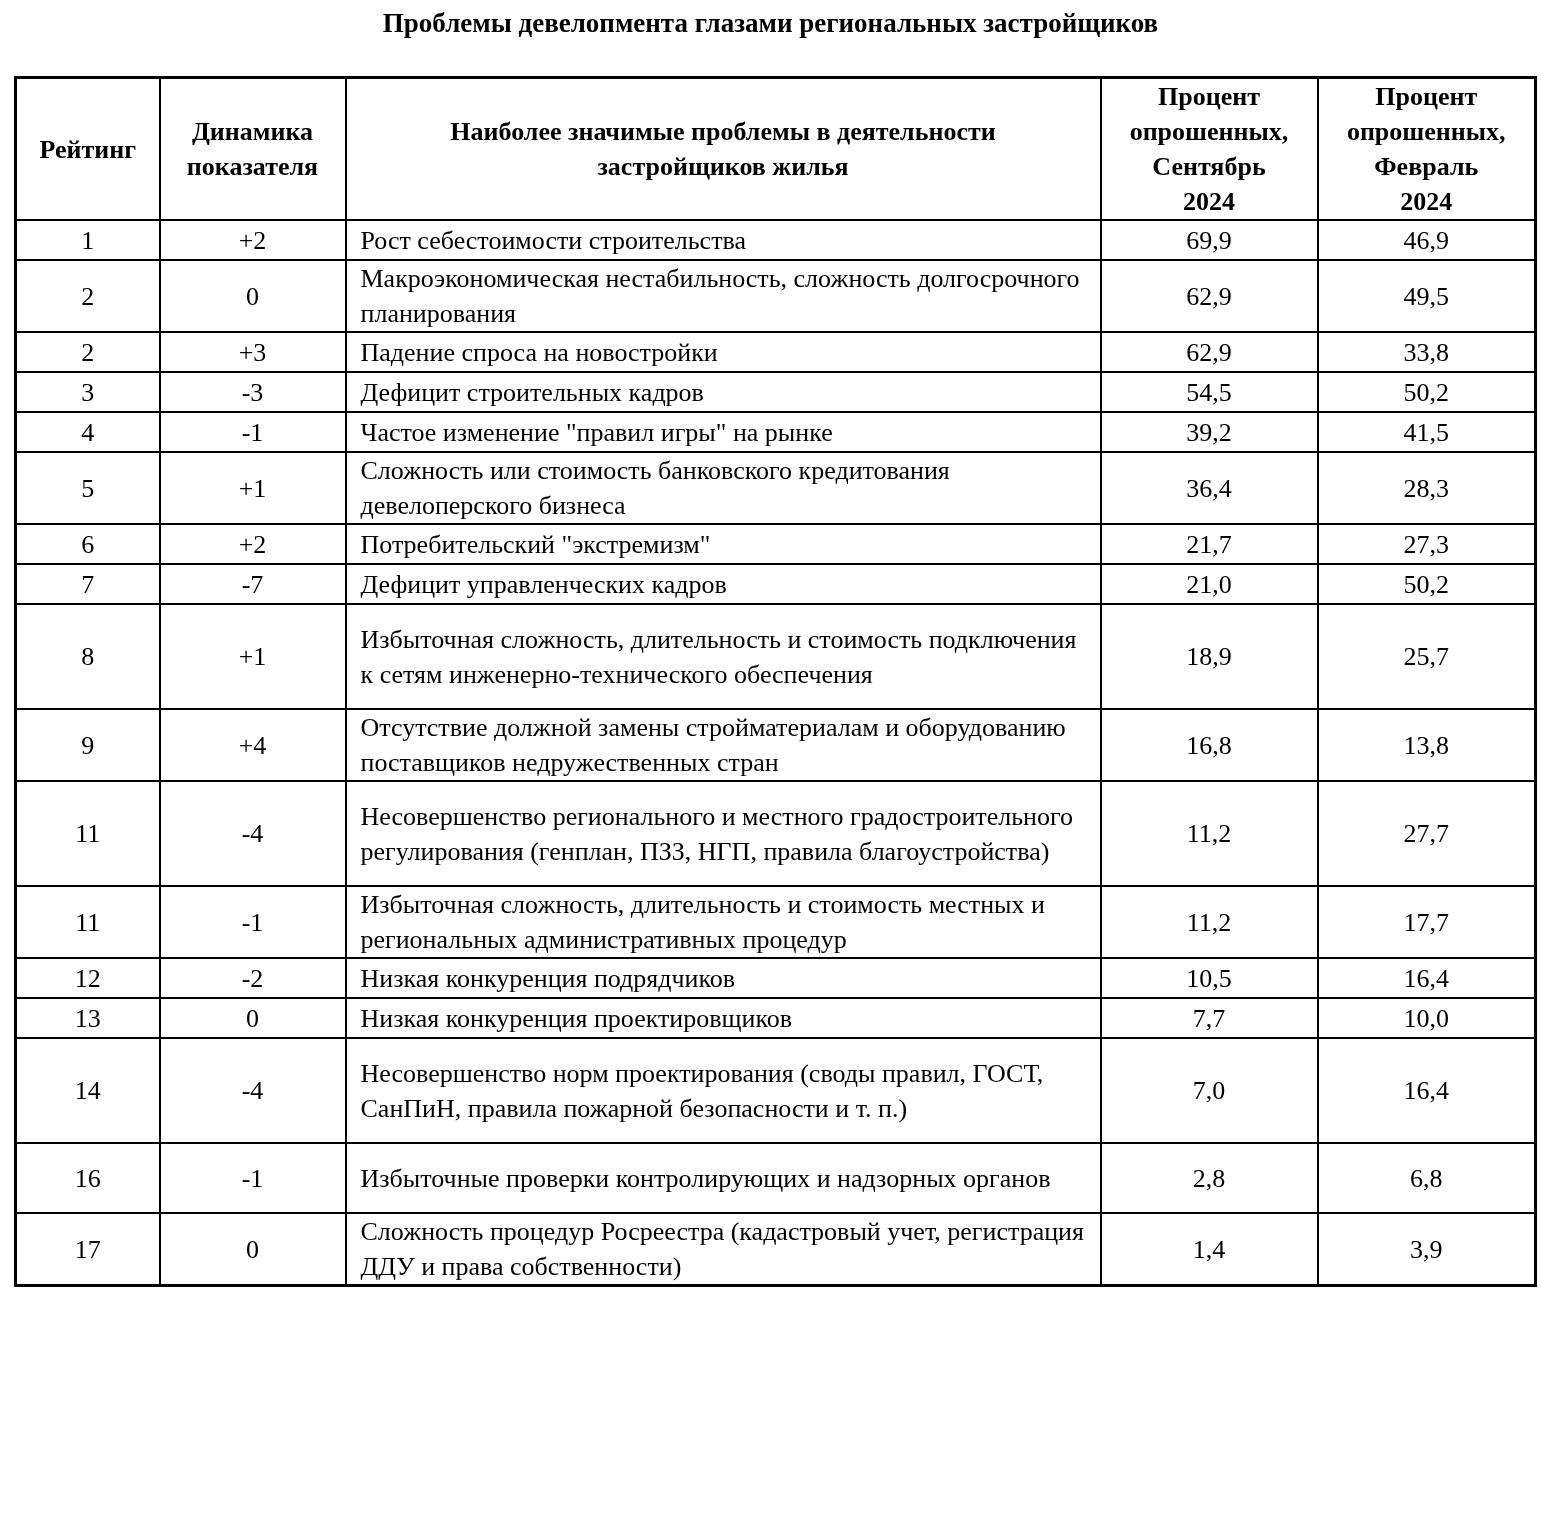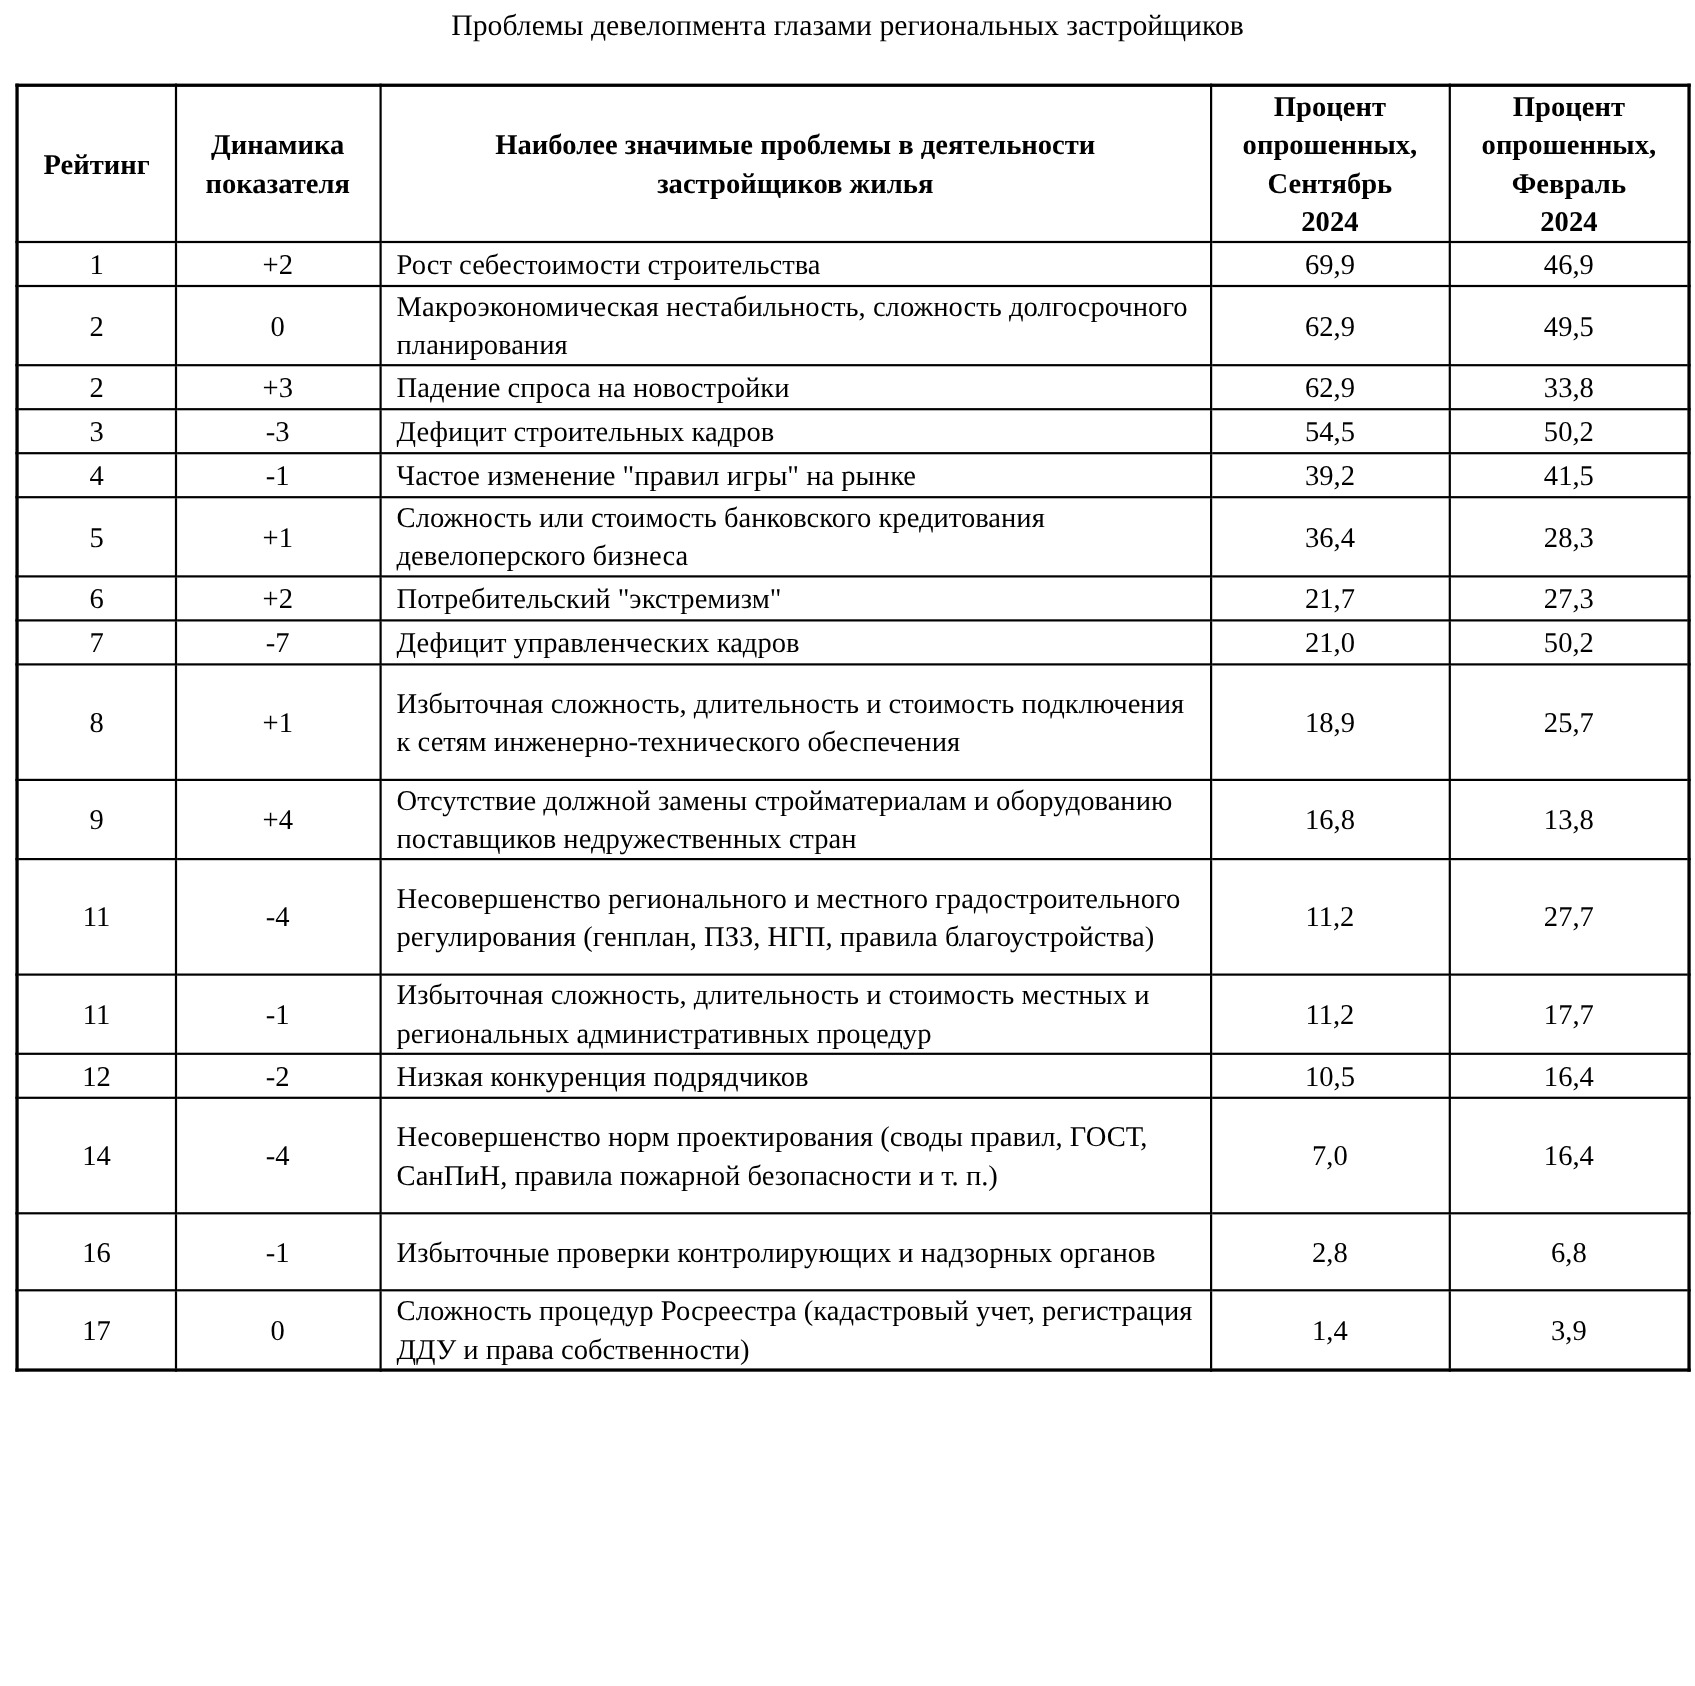--- a/index.html
+++ b/index.html
@@ -2,21 +2,21 @@
 <html><head>
   <meta charset="utf-8">
   <style>
     html, body { margin: 0; padding: 0; background: #ffffff; }
     body {
       width: 1541px; height: 1533px; position: relative; overflow: hidden;
       font-family: "Liberation Serif", "DejaVu Serif", serif; color: #000;
     }
     .title {
       position: absolute; left: 0; top: 4px; width: 1541px; text-align: center;
-      font-weight: normal; font-size: 27px; line-height: 38px;
+      font-weight: bold; font-size: 27px; line-height: 38px;
     }
     table.main {
       position: absolute; left: 14px; top: 76px; width: 1520px;
       border-collapse: collapse; table-layout: fixed;
     }
     table.main td, table.main th {
       border: 2px solid #000; padding: 0 14px; vertical-align: middle;
       font-size: 26px; line-height: 35px; font-weight: normal;
     }
     table.main { border: 3px solid #000; }
@@ -166,20 +166,27 @@
         <td class="num">11,2</td>
         <td class="num">17,7</td>
       </tr>
       <tr class="h1">
         <td class="num">12</td>
         <td class="num">-2</td>
         <td class="problem left">Низкая конкуренция подрядчиков</td>
         <td class="num">10,5</td>
         <td class="num">16,4</td>
       </tr>
+      <tr class="h1">
+        <td class="num">13</td>
+        <td class="num">0</td>
+        <td class="problem left">Низкая конкуренция проектировщиков</td>
+        <td class="num">7,7</td>
+        <td class="num">10,0</td>
+      </tr>
       <tr class="h3">
         <td class="num">14</td>
         <td class="num">-4</td>
         <td class="problem left">Несовершенство норм проектирования (своды правил, ГОСТ, СанПиН, правила пожарной безопасности и т. п.)</td>
         <td class="num">7,0</td>
         <td class="num">16,4</td>
       </tr>
       <tr class="h2">
         <td class="num">16</td>
         <td class="num">-1</td>

